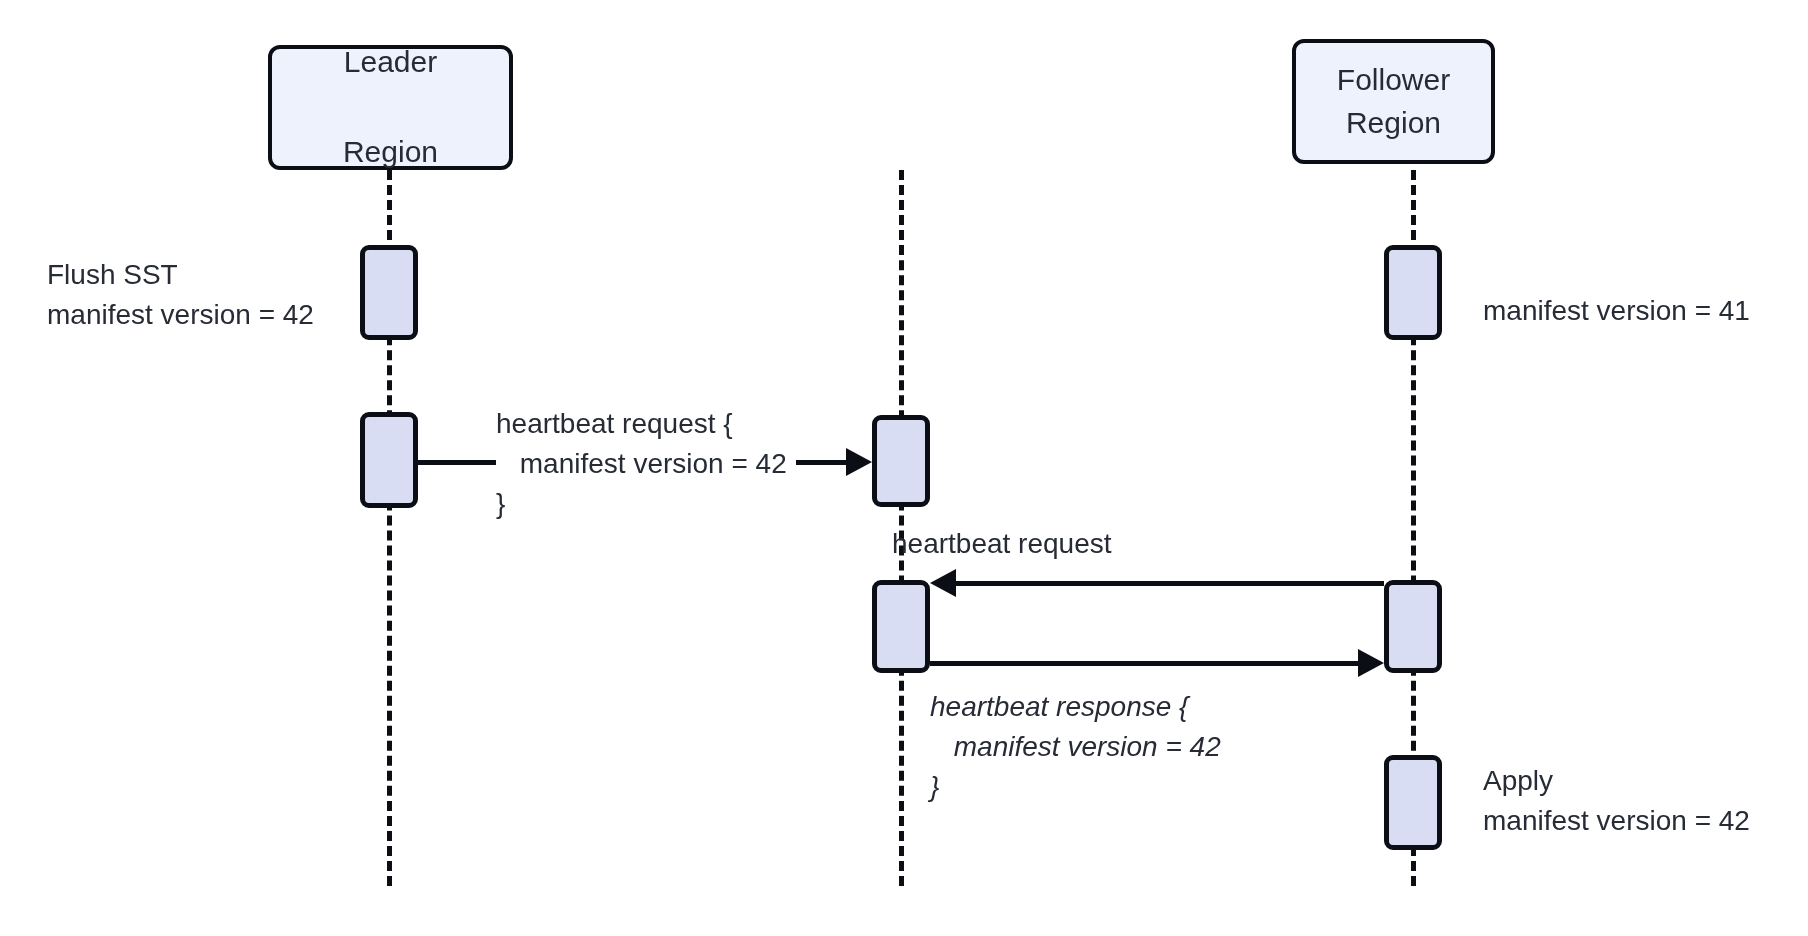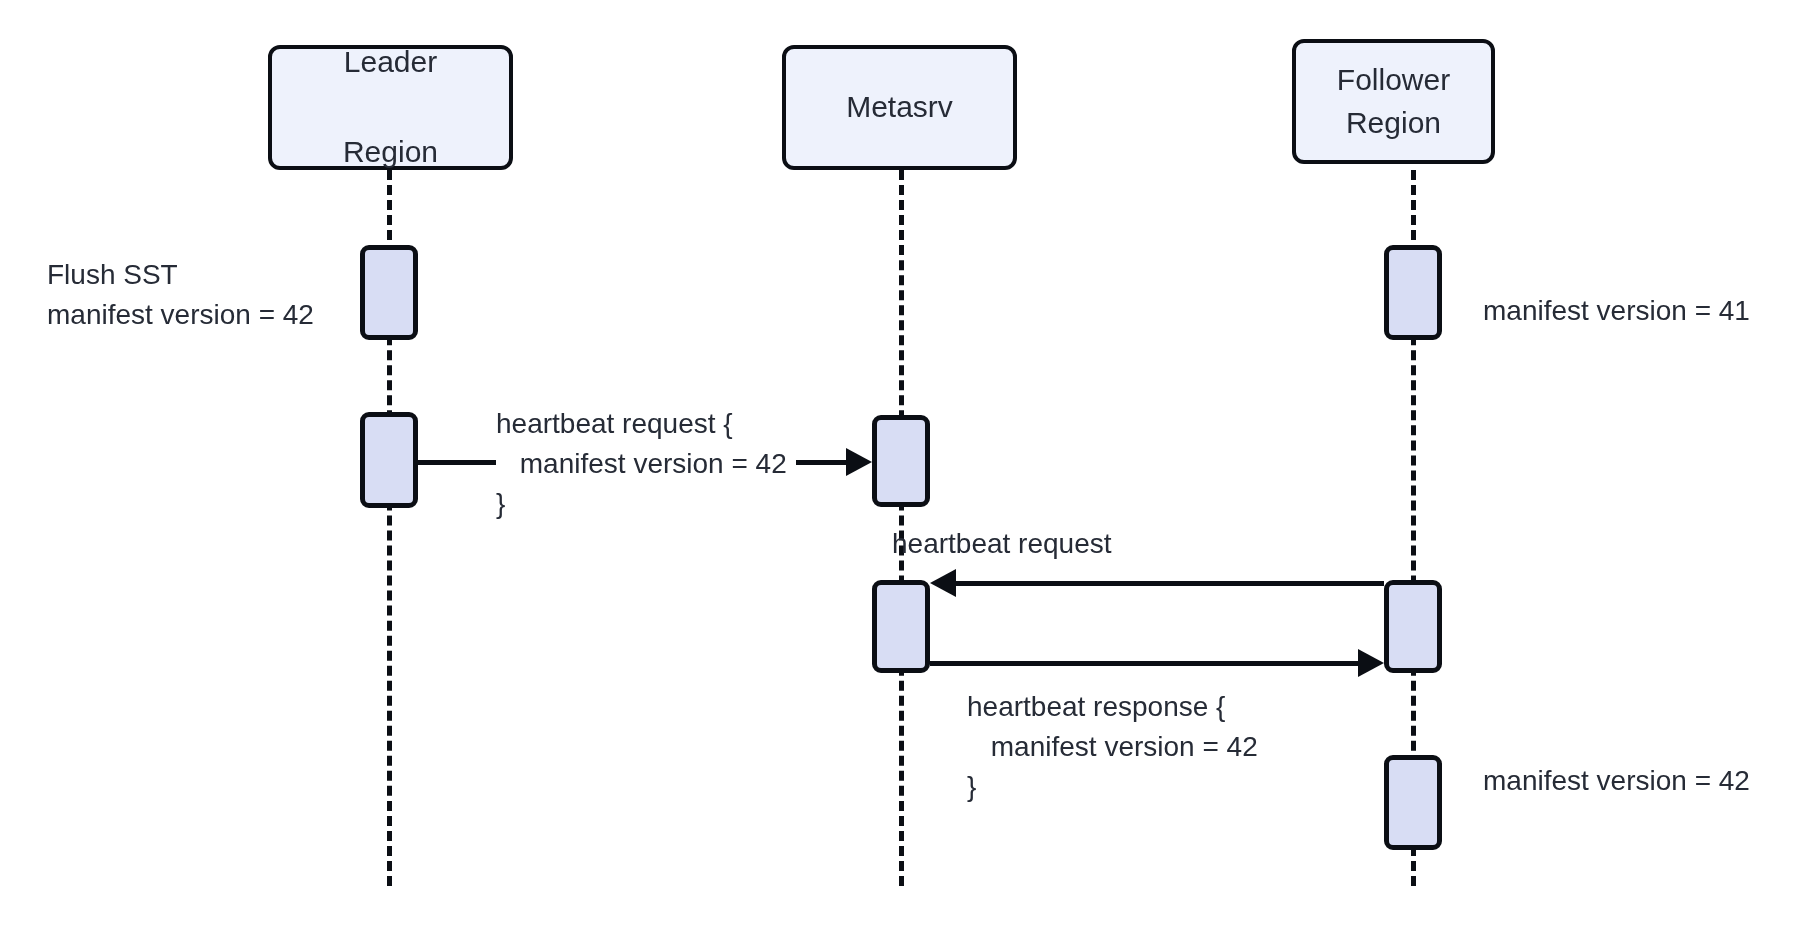--- a/index.html
+++ b/index.html
@@ -98,23 +98,20 @@
 
   <div class="lifeline" style="left:387px; top:170px; height:716px;"></div>
   <div class="lifeline" style="left:899px; top:170px; height:716px;"></div>
   <div class="lifeline" style="left:1411px; top:170px; height:716px;"></div>
 
   <div class="participant-box" style="left:268px; top:45px; width:245px; height:125px;gap:47px;">
     <span class="participant-label">Leader</span>
     <span class="participant-label">Region</span>
   </div>
 
-  <div class="participant-box" style="left:782px; top:45px; width:235px; height:125px;">
-    <span class="participant-label">Metasrv</span>
-  </div>
 
   <div class="participant-box" style="left:1292px; top:39px; width:203px; height:125px;">
     <span class="participant-label">Follower</span>
     <span class="participant-label">Region</span>
   </div>
 
   <div class="activation" style="left:360px; top:245px; width:58px; height:95px;"></div>
 
   <div class="activation" style="left:360px; top:412px; width:58px; height:96px;"></div>
 
@@ -138,32 +135,33 @@
   </div>
 
   <div class="msg-line" style="left:956px; top:581px; width:428px;"></div>
   <div class="arrow-head left" style="left:930px; top:569px;"></div>
   <div class="note-text center-align" style="left:892px; top:524px; width:480px;">
     <span class="note-line">heartbeat request</span>
   </div>
 
   <div class="msg-line" style="left:930px; top:661px; width:428px;"></div>
   <div class="arrow-head right" style="left:1358px; top:649px;"></div>
-  <div class="note-text center-align" style="left:967px; top:687px; width:430px;">
+  <div class="note-text center-align" style="left:930px; top:687px; width:430px;font-style:italic;">
     <span class="note-line">heartbeat response {</span>
     <span class="note-line indent">manifest version = 42</span>
     <span class="note-line">}</span>
   </div>
 
   <div class="note-text" style="left:47px; top:255px; width:300px;">
     <span class="note-line">Flush SST</span>
     <span class="note-line">manifest version = 42</span>
   </div>
 
   <div class="note-text" style="left:1483px; top:291px; width:300px;">
     <span class="note-line">manifest version = 41</span>
   </div>
 
   <div class="note-text" style="left:1483px; top:761px; width:300px;">
+    <span class="note-line">Apply</span>
     <span class="note-line">manifest version = 42</span>
   </div>
 
 </div>
 
 </body></html>

